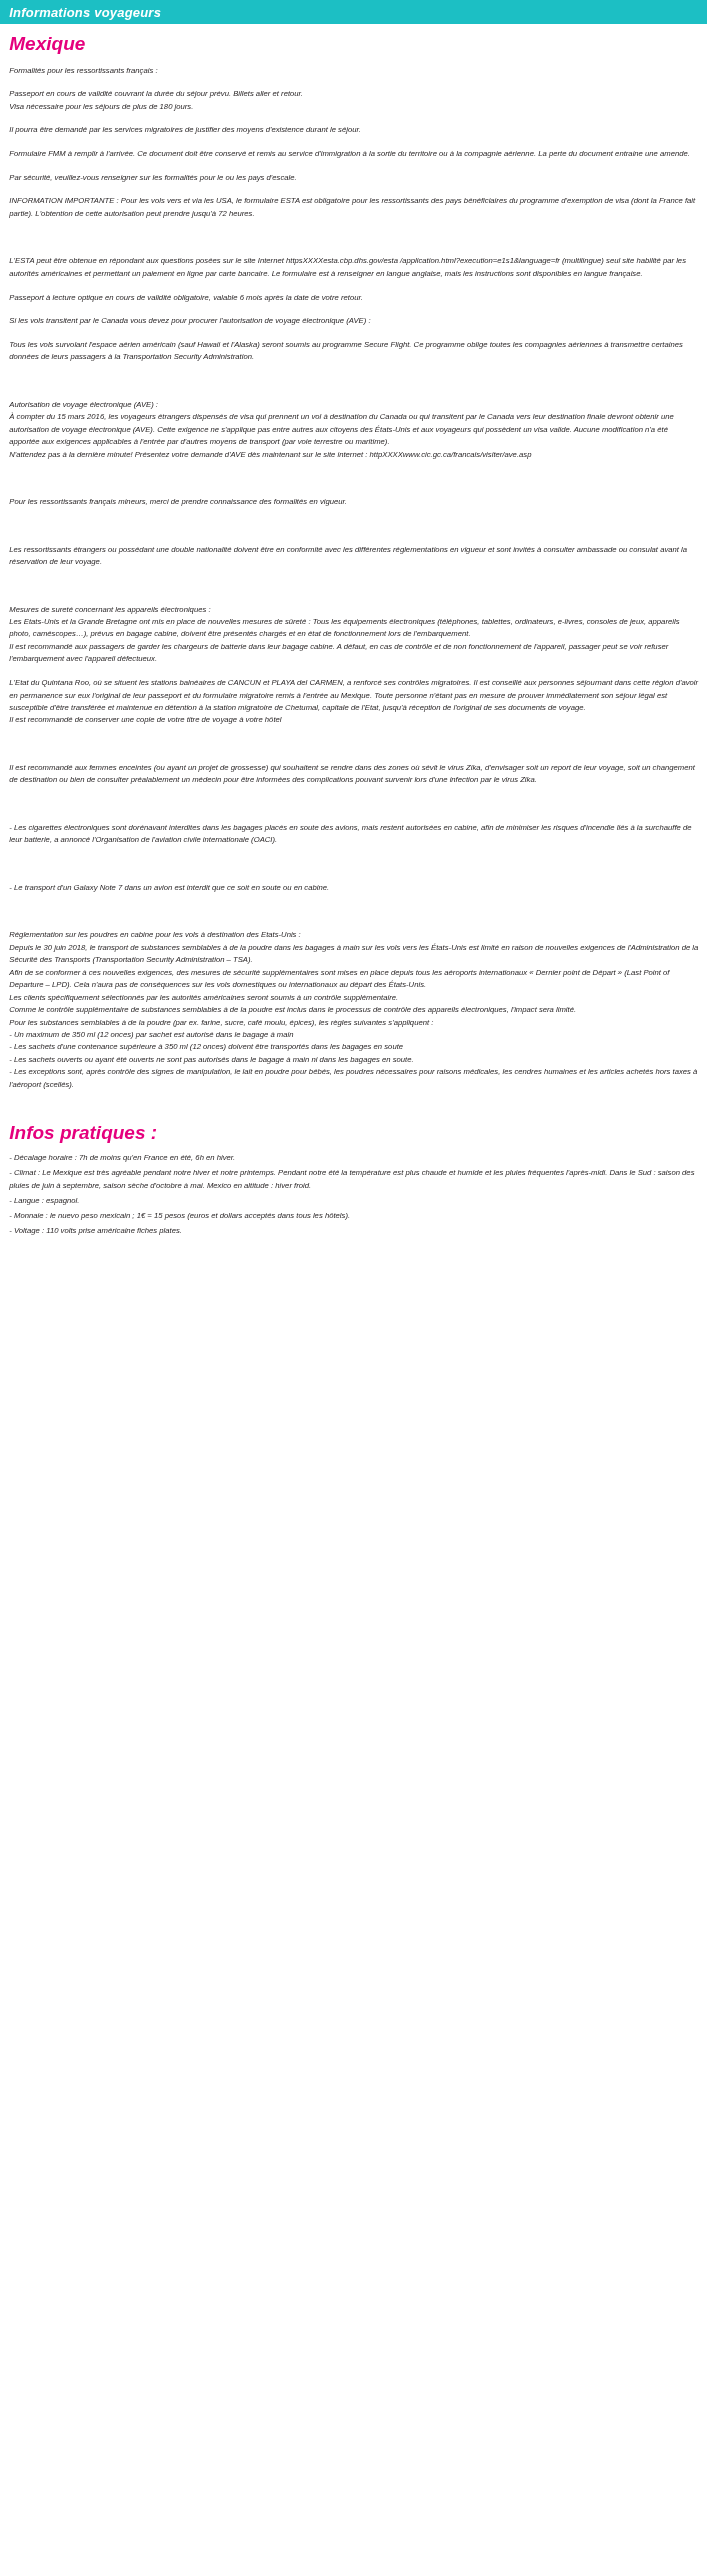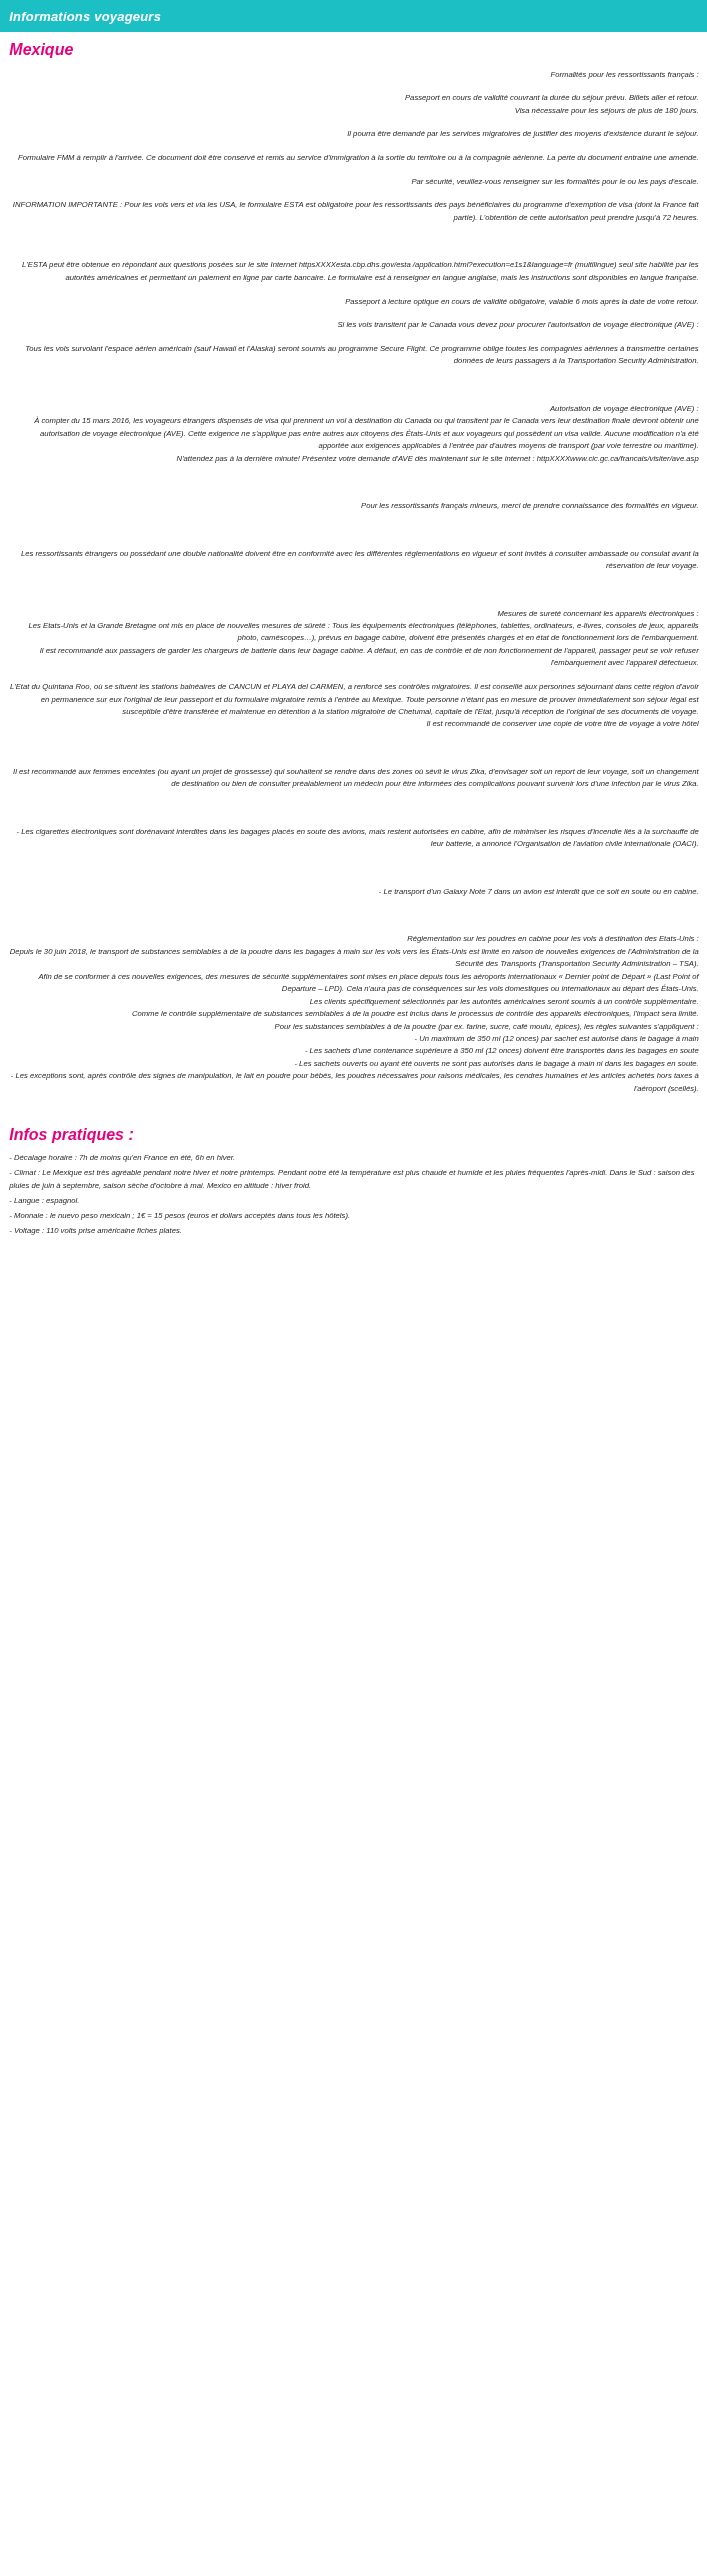--- a/index.html
+++ b/index.html
@@ -15,39 +15,39 @@
   }
   .page {
     width: 708px;
     min-height: 2576px;
     position: relative;
     background: #ffffff;
   }
   .header-bar {
     background: #1cbfc4;
     color: #ffffff;
-    height: 32px;
+    height: 24px;
     display: flex;
     align-items: center;
     padding-left: 9.3px;
   }
   .header-bar .title {
     font-style: italic;
     font-weight: bold;
     font-size: 13px;
     letter-spacing: 0.2px;
   }
   .content {
     padding: 7.5px 9.3px 9.3px 9.3px;
   }
   .section-title {
     color: #e5007d;
     font-weight: bold;
     font-style: italic;
-    font-size: 16px;
+    font-size: 19px;
     margin: 1.9px 0 9.3px 0;
   }
   .section-title.pratiques {
     margin-top: 31px;
     margin-bottom: 7.5px;
   }
   p.para {
     font-size: 7.7px;
     font-style: italic;
     line-height: 1.62;
@@ -56,21 +56,21 @@
   }
   p.para.bold {
     font-weight: normal;
   }
   p.para.tight {
     margin-bottom: 2.8px;
   }
   p.para.gap-xl {
     margin-bottom: 35px;
   }
-  .nowrap-block { white-space: pre-line; text-align: right; }
+  .nowrap-block { white-space: pre-line; }
 </style>
 </head>
 <body>
 
 <div class="page">
 
   <div class="header-bar">
     <span class="title">Informations voyageurs</span>
   </div>
 

